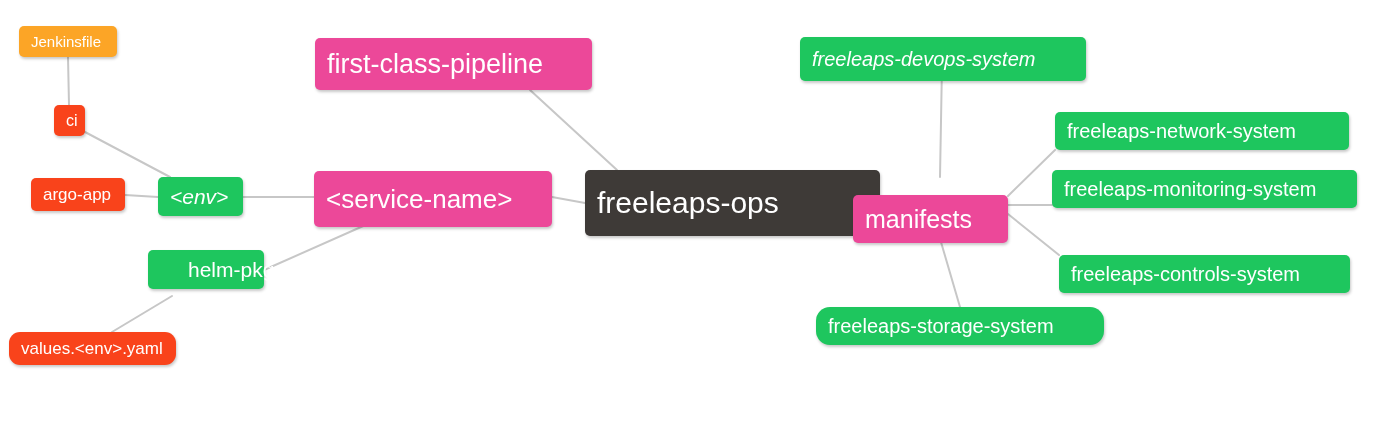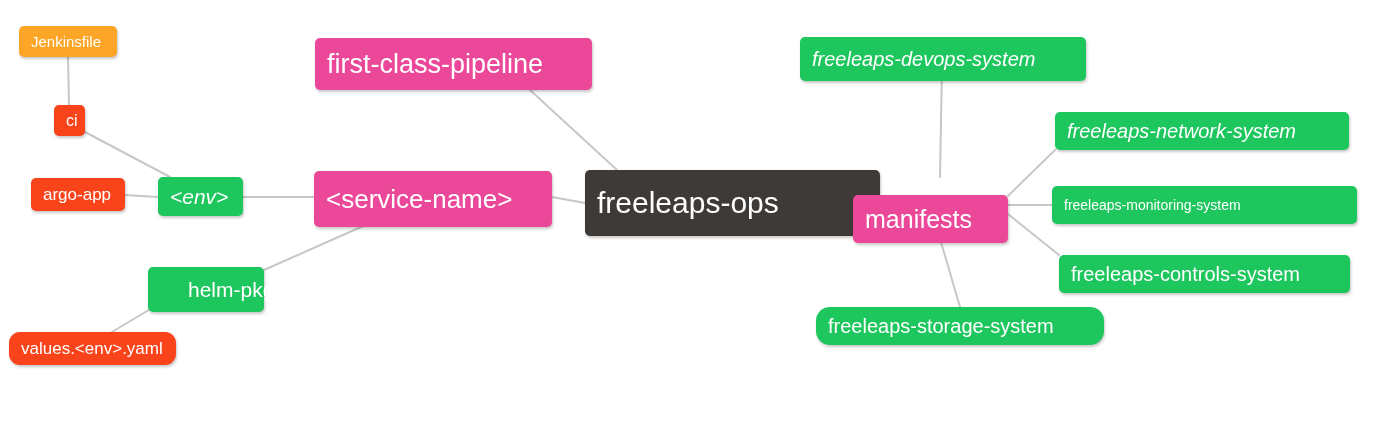--- a/index.html
+++ b/index.html
@@ -79,42 +79,42 @@
       </div>
       <div class="node c-blue" style="left: 315px; top: 38px; width: 277px; height: 52px; font-size: 27px;">
         <span class="node-label">first-class-pipeline</span>
       </div>
       <div class="node c-blue" style="left: 853px; top: 195px; width: 155px; height: 48px; font-size: 25px;">
         <span class="node-label">manifests</span>
       </div>
       <div class="node c-green" style="left: 158px; top: 177px; width: 85px; height: 39px; font-size: 21px; font-style: italic;">
         <span class="node-label">&lt;env&gt;</span>
       </div>
-      <div class="node c-green" style="left: 148px; top: 267px; width: 116px; height: 45px; font-size: 21px; padding-left: 40px;">
+      <div class="node c-green" style="left: 148px; top: 250px; width: 116px; height: 39px; font-size: 21px; padding-left: 40px;">
         <span class="node-label">helm-pkg</span>
       </div>
       <div class="node c-red" style="left: 54px; top: 105px; width: 31px; height: 31px; font-size: 16px;">
         <span class="node-label">ci</span>
       </div>
       <div class="node c-orange" style="left: 19px; top: 26px; width: 98px; height: 31px; font-size: 15px;">
         <span class="node-label">Jenkinsfile</span>
       </div>
       <div class="node c-red" style="left: 31px; top: 178px; width: 94px; height: 33px; font-size: 17px;">
         <span class="node-label">argo-app</span>
       </div>
       <div class="node c-red" style="left: 9px; top: 332px; width: 167px; height: 33px; font-size: 17px; border-radius: 11px;">
         <span class="node-label">values.&lt;env&gt;.yaml</span>
       </div>
       <div class="node c-green" style="left: 800px; top: 37px; width: 286px; height: 44px; font-size: 20px; font-style: italic;">
         <span class="node-label">freeleaps-devops-system</span>
       </div>
-      <div class="node c-green" style="left: 1055px; top: 112px; width: 294px; height: 38px; font-size: 20px; font-style: italic;">
+      <div class="node c-green" style="left: 1055px; top: 112px; width: 294px; height: 38px; font-size: 20px;">
         <span class="node-label">freeleaps-network-system</span>
       </div>
-      <div class="node c-green" style="left: 1052px; top: 186px; width: 305px; height: 38px; font-size: 14px;">
+      <div class="node c-green" style="left: 1052px; top: 170px; width: 305px; height: 38px; font-size: 20px;">
         <span class="node-label">freeleaps-monitoring-system</span>
       </div>
       <div class="node c-green" style="left: 1059px; top: 255px; width: 291px; height: 38px; font-size: 20px;">
         <span class="node-label">freeleaps-controls-system</span>
       </div>
       <div class="node c-green" style="left: 816px; top: 307px; width: 288px; height: 38px; font-size: 20px; border-radius: 14px;">
         <span class="node-label">freeleaps-storage-system</span>
       </div>
     </div>
 </div>

